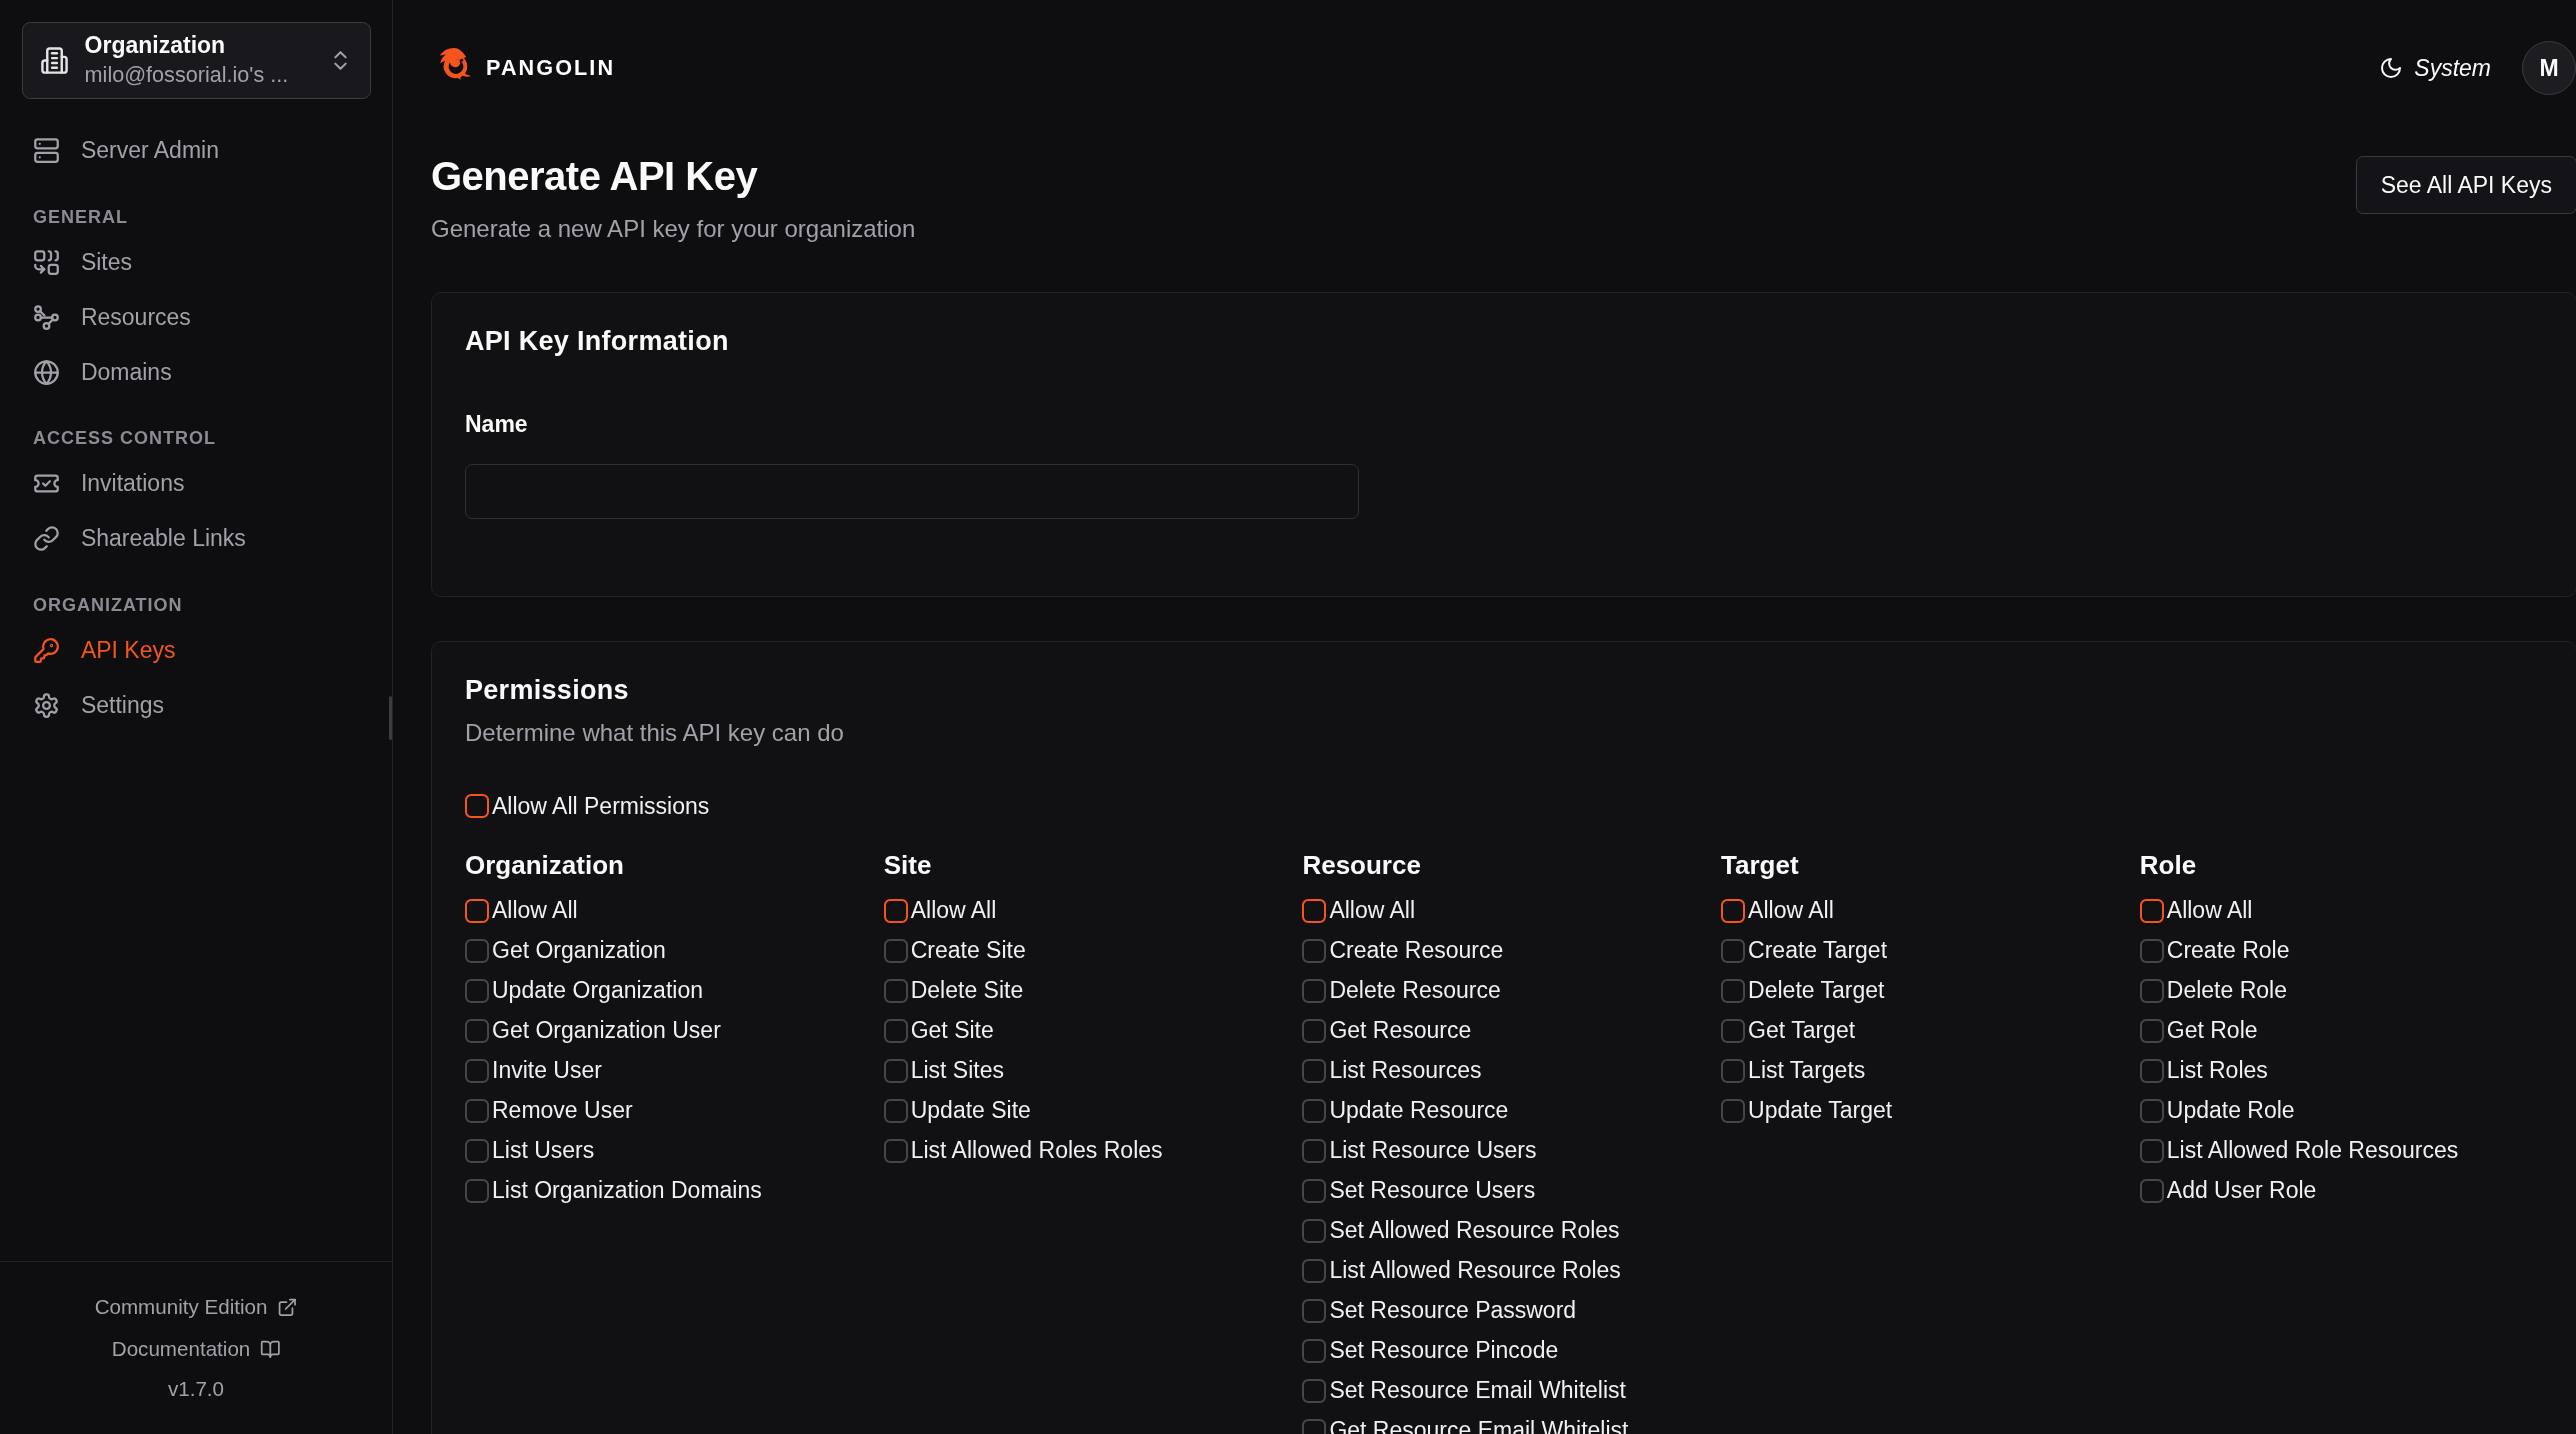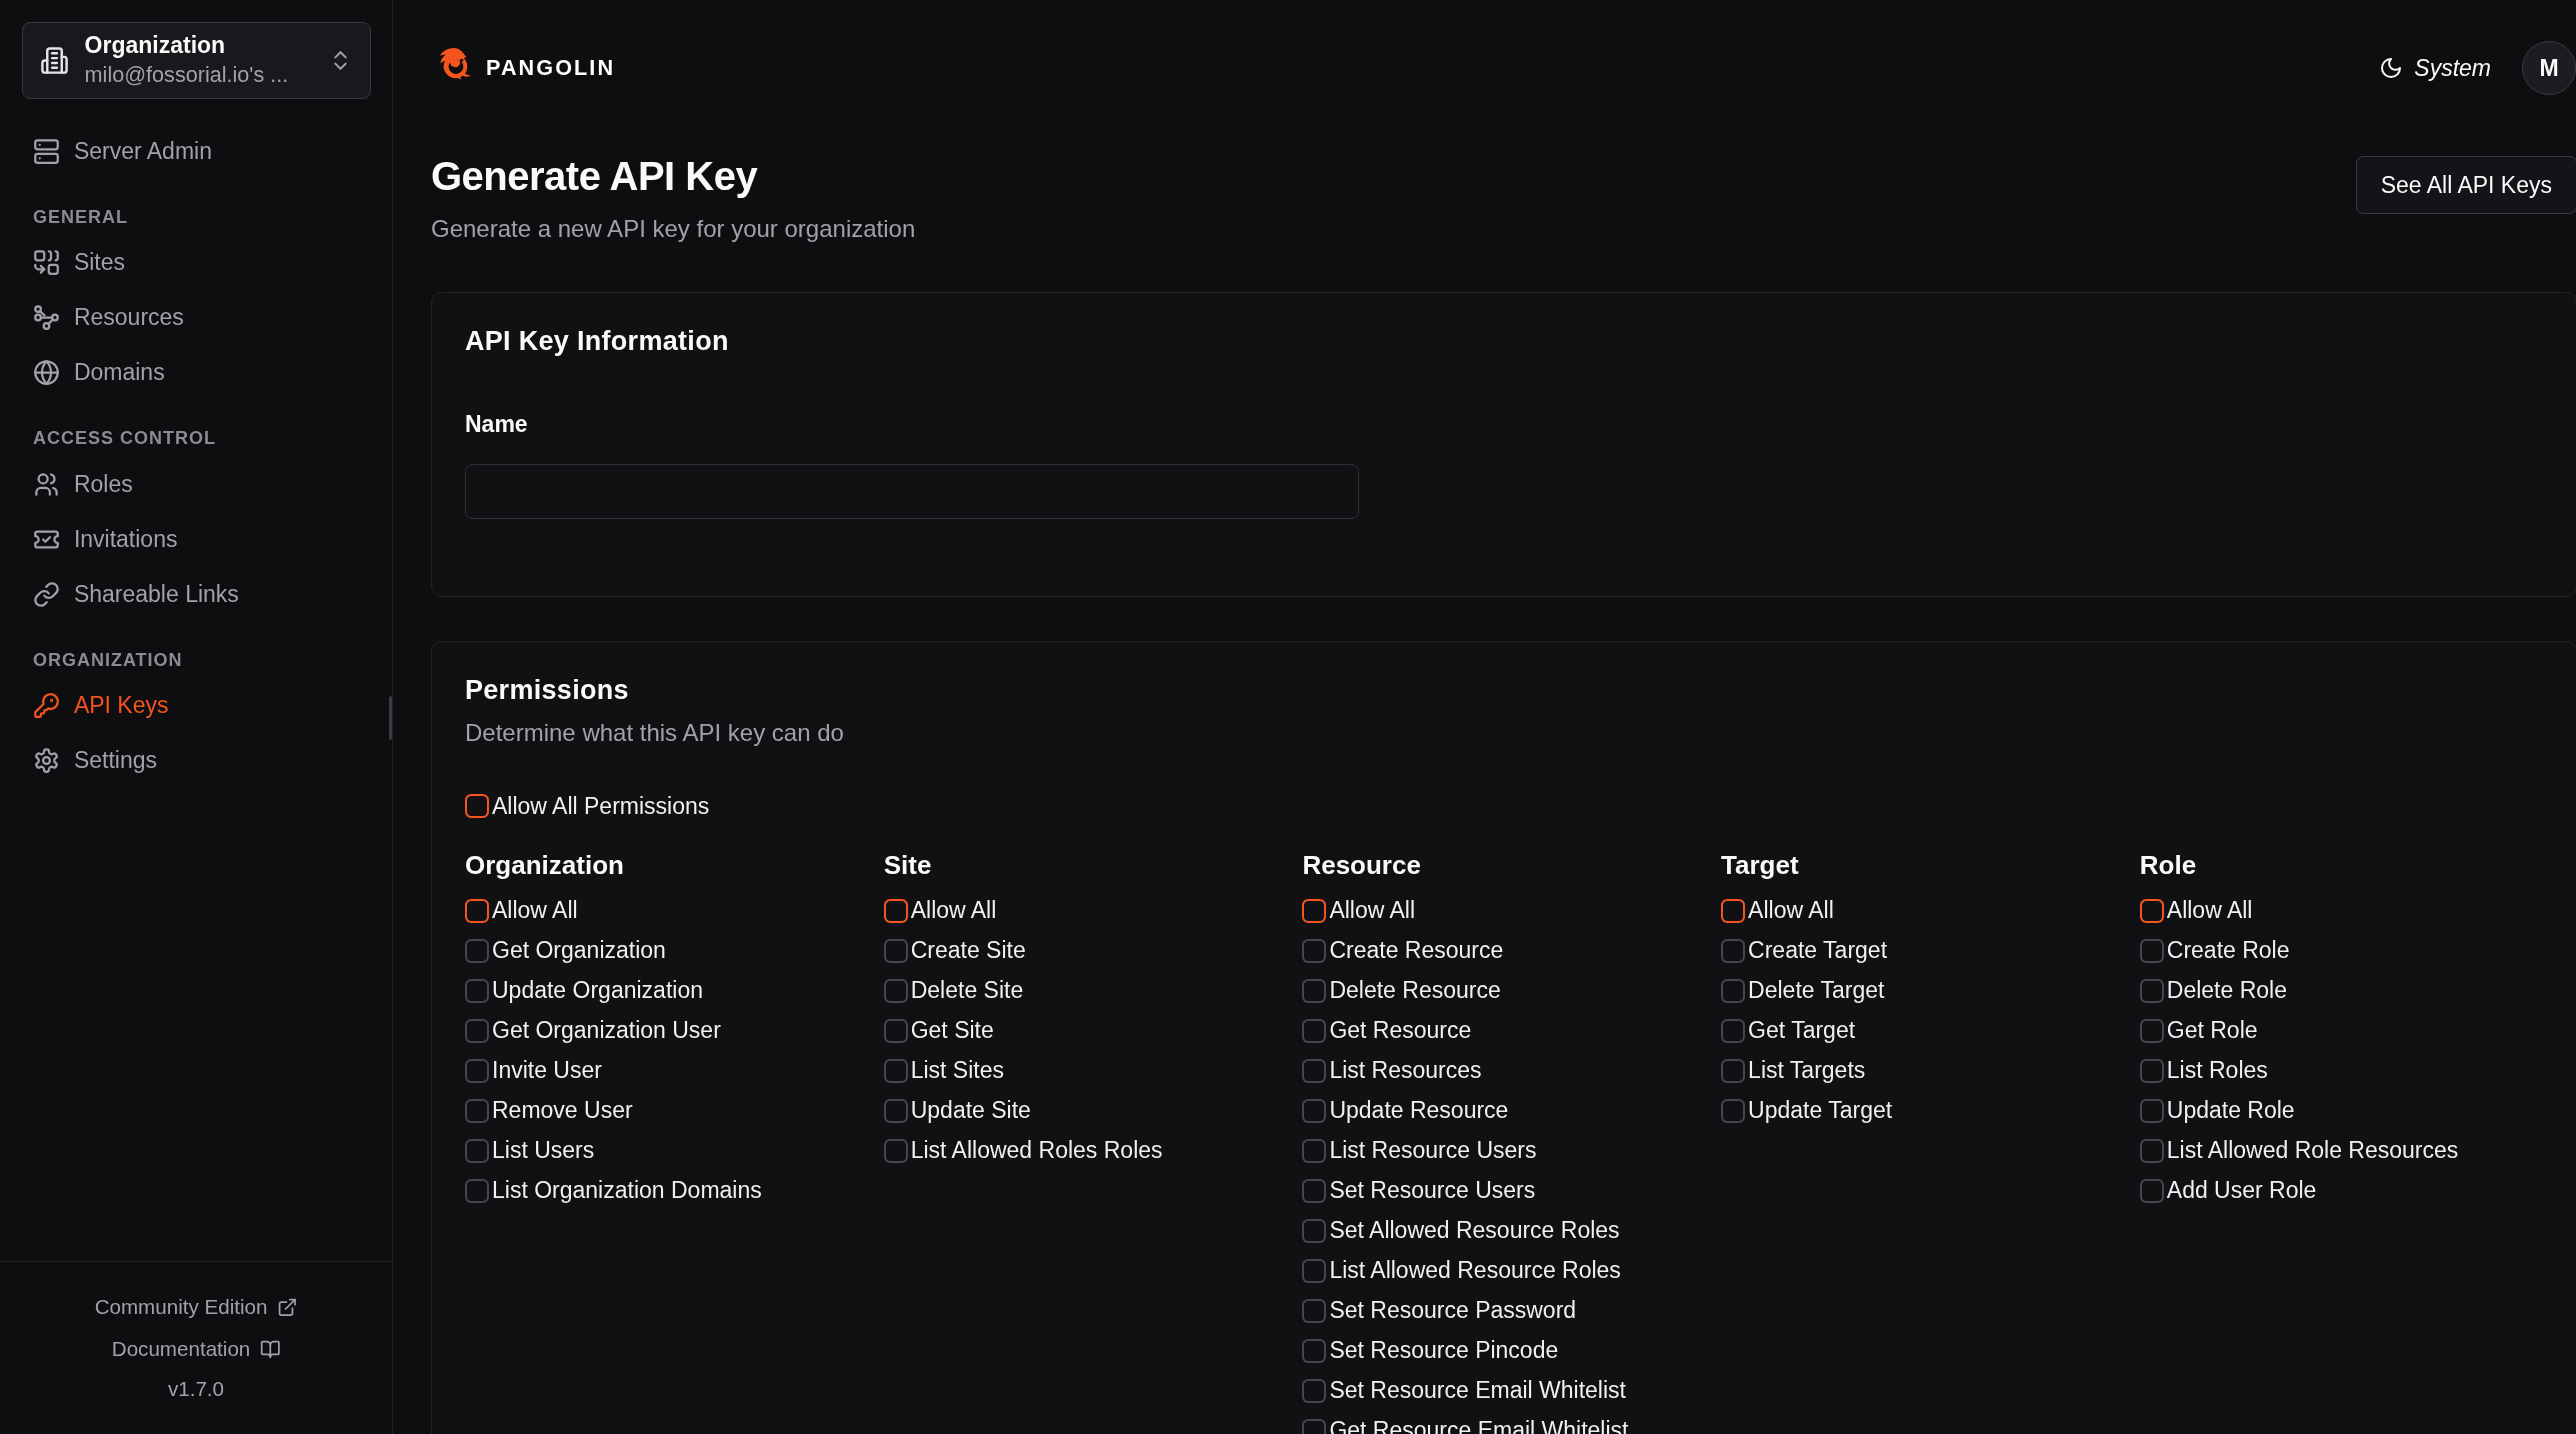--- a/index.html
+++ b/index.html
@@ -38,21 +38,21 @@
     background:#19191d;border:1px solid var(--box-border);
     border-radius:8.2px;height:77px;padding:0 17.5px;cursor:pointer;
   }
   .org-switcher .org-text{flex:1;min-width:0;}
   .org-label{font-size:23px;font-weight:700;color:var(--text);line-height:1.15;}
   .org-value{font-size:21.6px;color:var(--muted);margin-top:4.1px;white-space:nowrap;overflow:hidden;}
   .org-building{color:#e4e4e7;}
   .org-chevrons{color:var(--muted);}
 
   .nav-item{
-    display:flex;align-items:center;gap:14px;
+    display:flex;align-items:flex-end;gap:21px;
     color:var(--muted);font-size:23px;
     padding:11.3px 11.3px;border-radius:6.2px;height:49px;margin-bottom:6.2px;cursor:pointer;
   }
   .nav-item .icon{flex:0 0 auto;}
   .nav-item.active{color:var(--accent);}
   .server-admin{margin-top:28px;}
   .nav-heading{
     margin:31px 0 10.3px 11.3px;font-size:18px;font-weight:700;
     color:var(--muted2);letter-spacing:1px;
   }
@@ -200,31 +200,20 @@
       <svg class="icon" viewBox="0 0 24 24">
         <circle cx="12" cy="12" r="10"></circle>
         <path d="M12 2a14.5 14.5 0 0 0 0 20 14.5 14.5 0 0 0 0-20"></path>
         <path d="M2 12h20"></path>
       </svg>
     </span>
     <span>Domains</span>
   </div>
 
   <div class="nav-heading">ACCESS CONTROL</div>
-  <div class="nav-item">
-    <span>
-      <svg class="icon" viewBox="0 0 24 24">
-        <circle cx="9" cy="7" r="4"></circle>
-          <path d="M3 21v-2a4 4 0 0 1 4-4h4a4 4 0 0 1 4 4v2"></path>
-        <path d="M16 3.1a4 4 0 0 1 0 7.8"></path>
-          <path d="M21 21v-2a4 4 0 0 0-3-3.87"></path>
-      </svg>
-    </span>
-    <span>Roles</span>
-  </div>
   <div class="nav-item">
     <span>
       <svg class="icon" viewBox="0 0 24 24">
         <path d="M2 9a3 3 0 0 1 0 6v2a2 2 0 0 0 2 2h16a2 2 0 0 0 2-2v-2a3 3 0 0 1 0-6V7a2 2 0 0 0-2-2H4a2 2 0 0 0-2 2Z"></path>
         <path d="m9 12 2 2 4-4"></path>
       </svg>
     </span>
     <span>Invitations</span>
   </div>
   <div class="nav-item">

